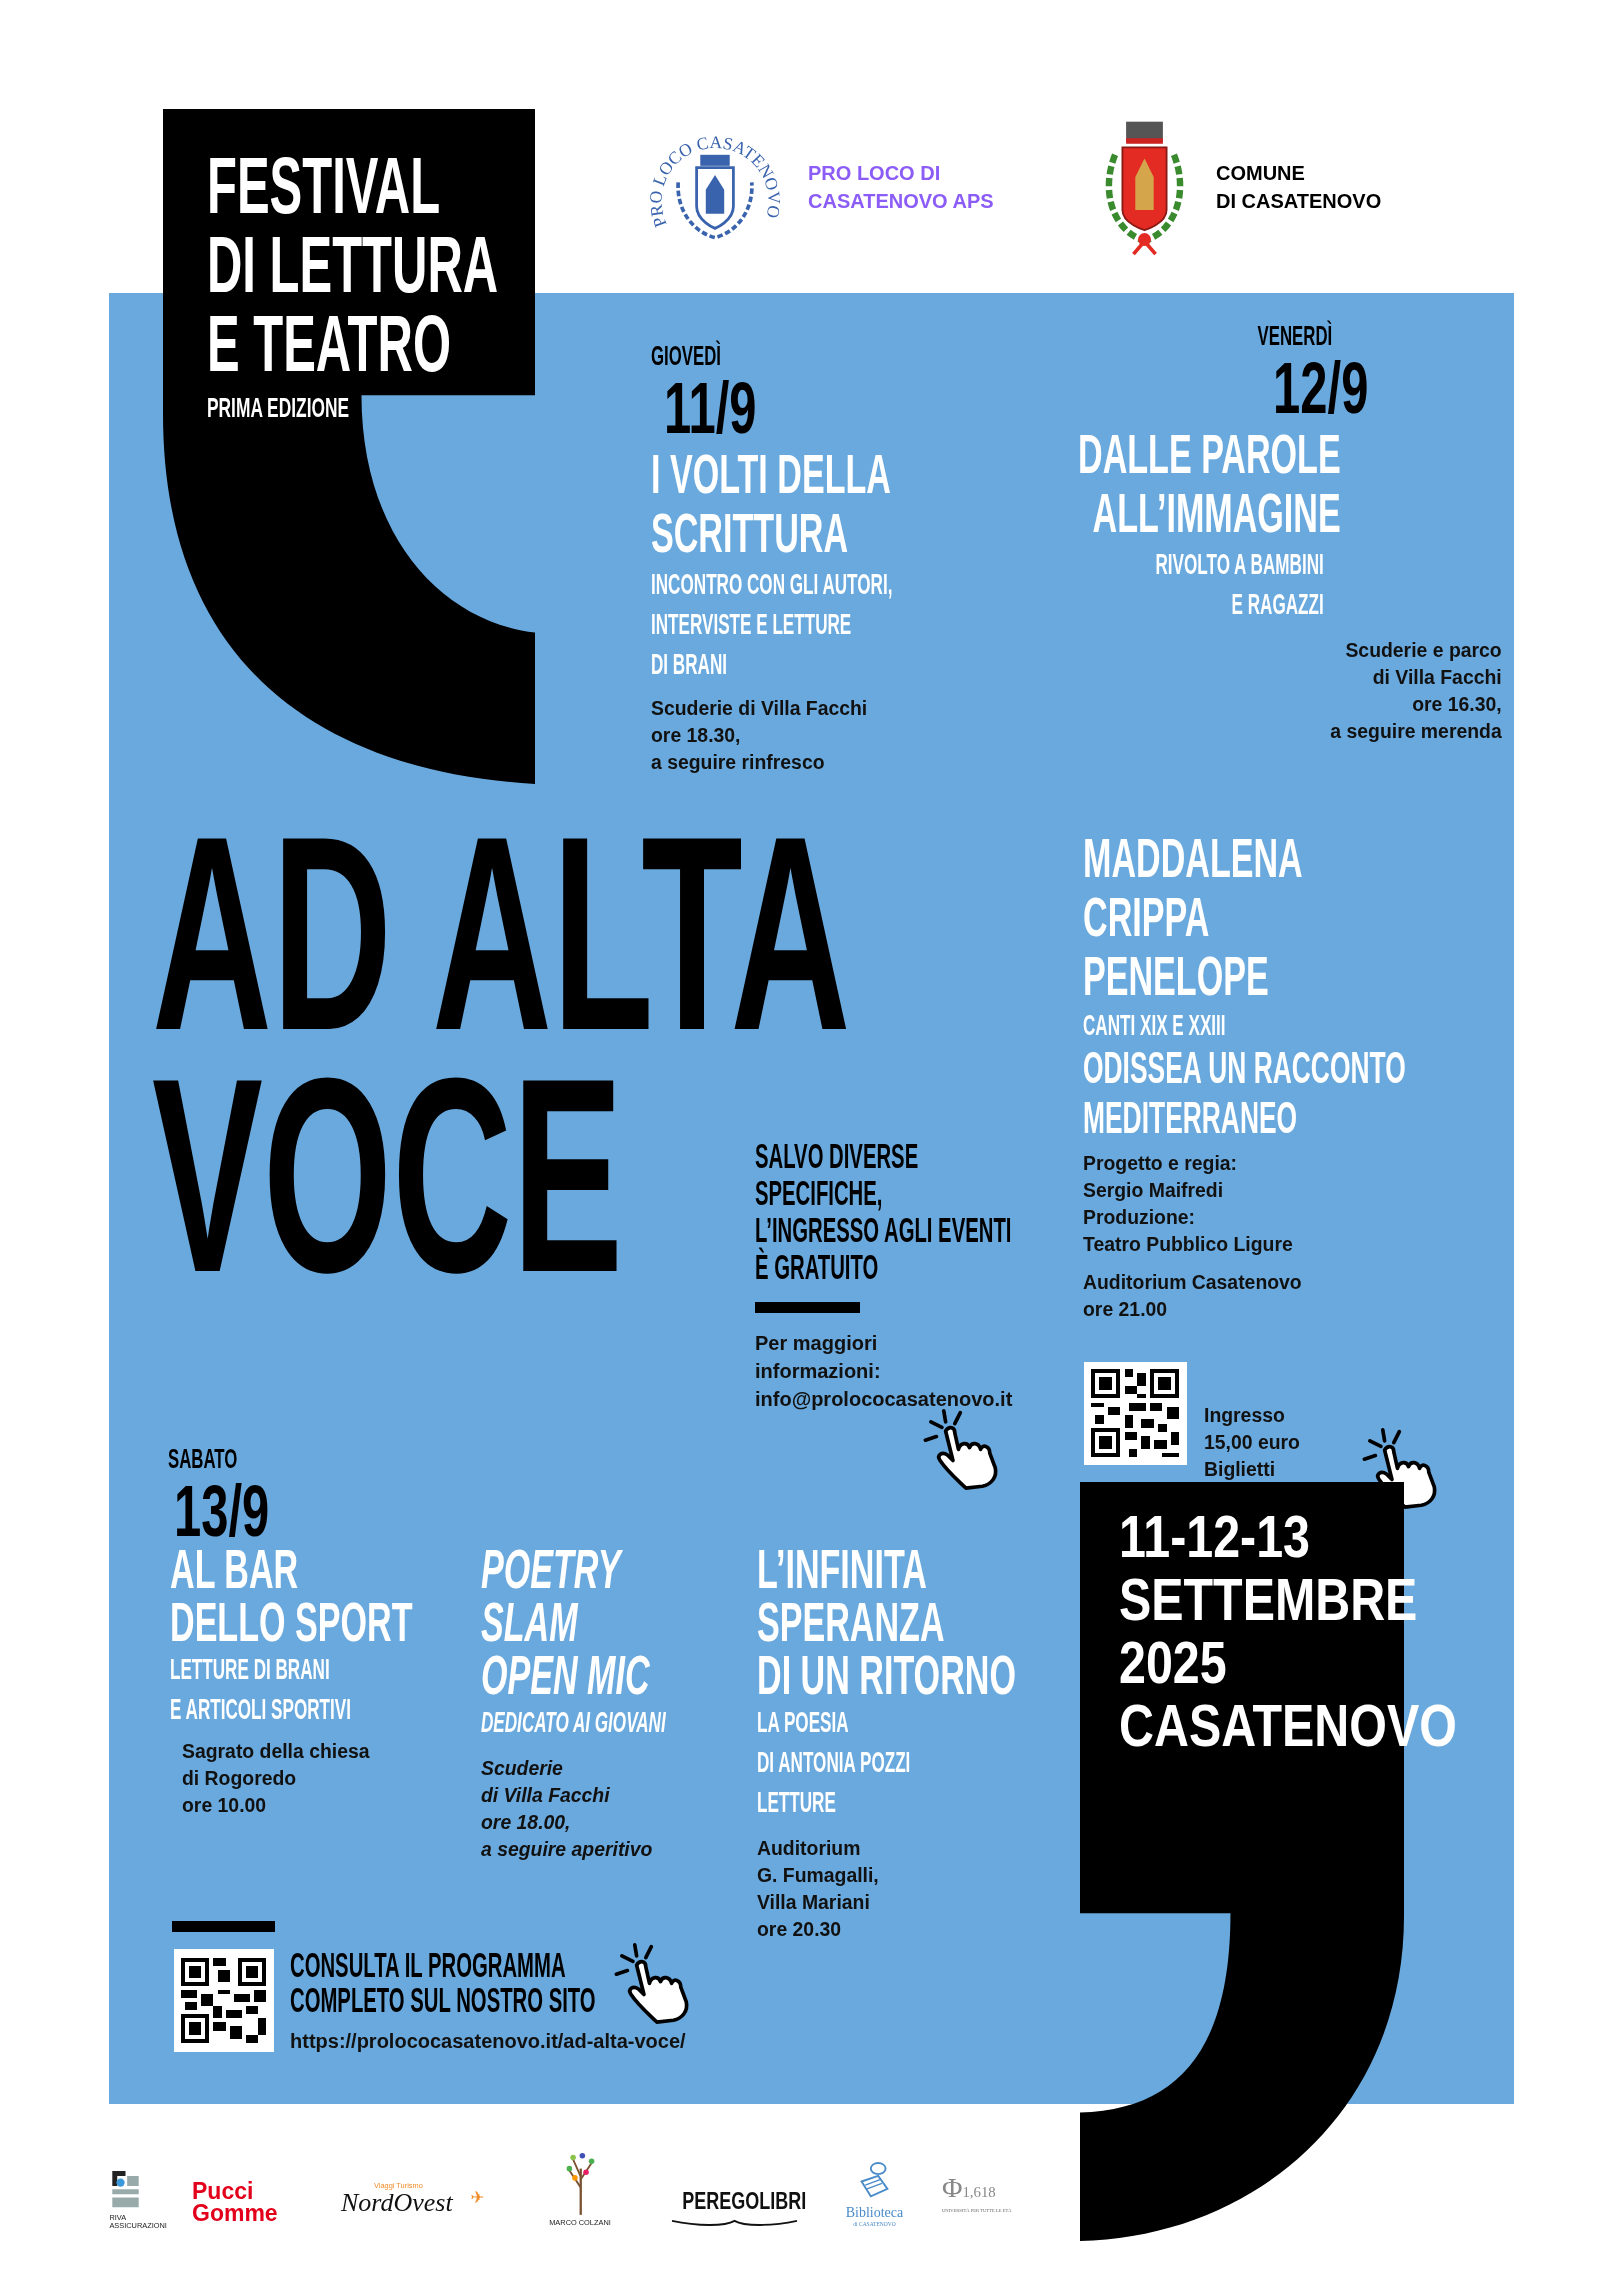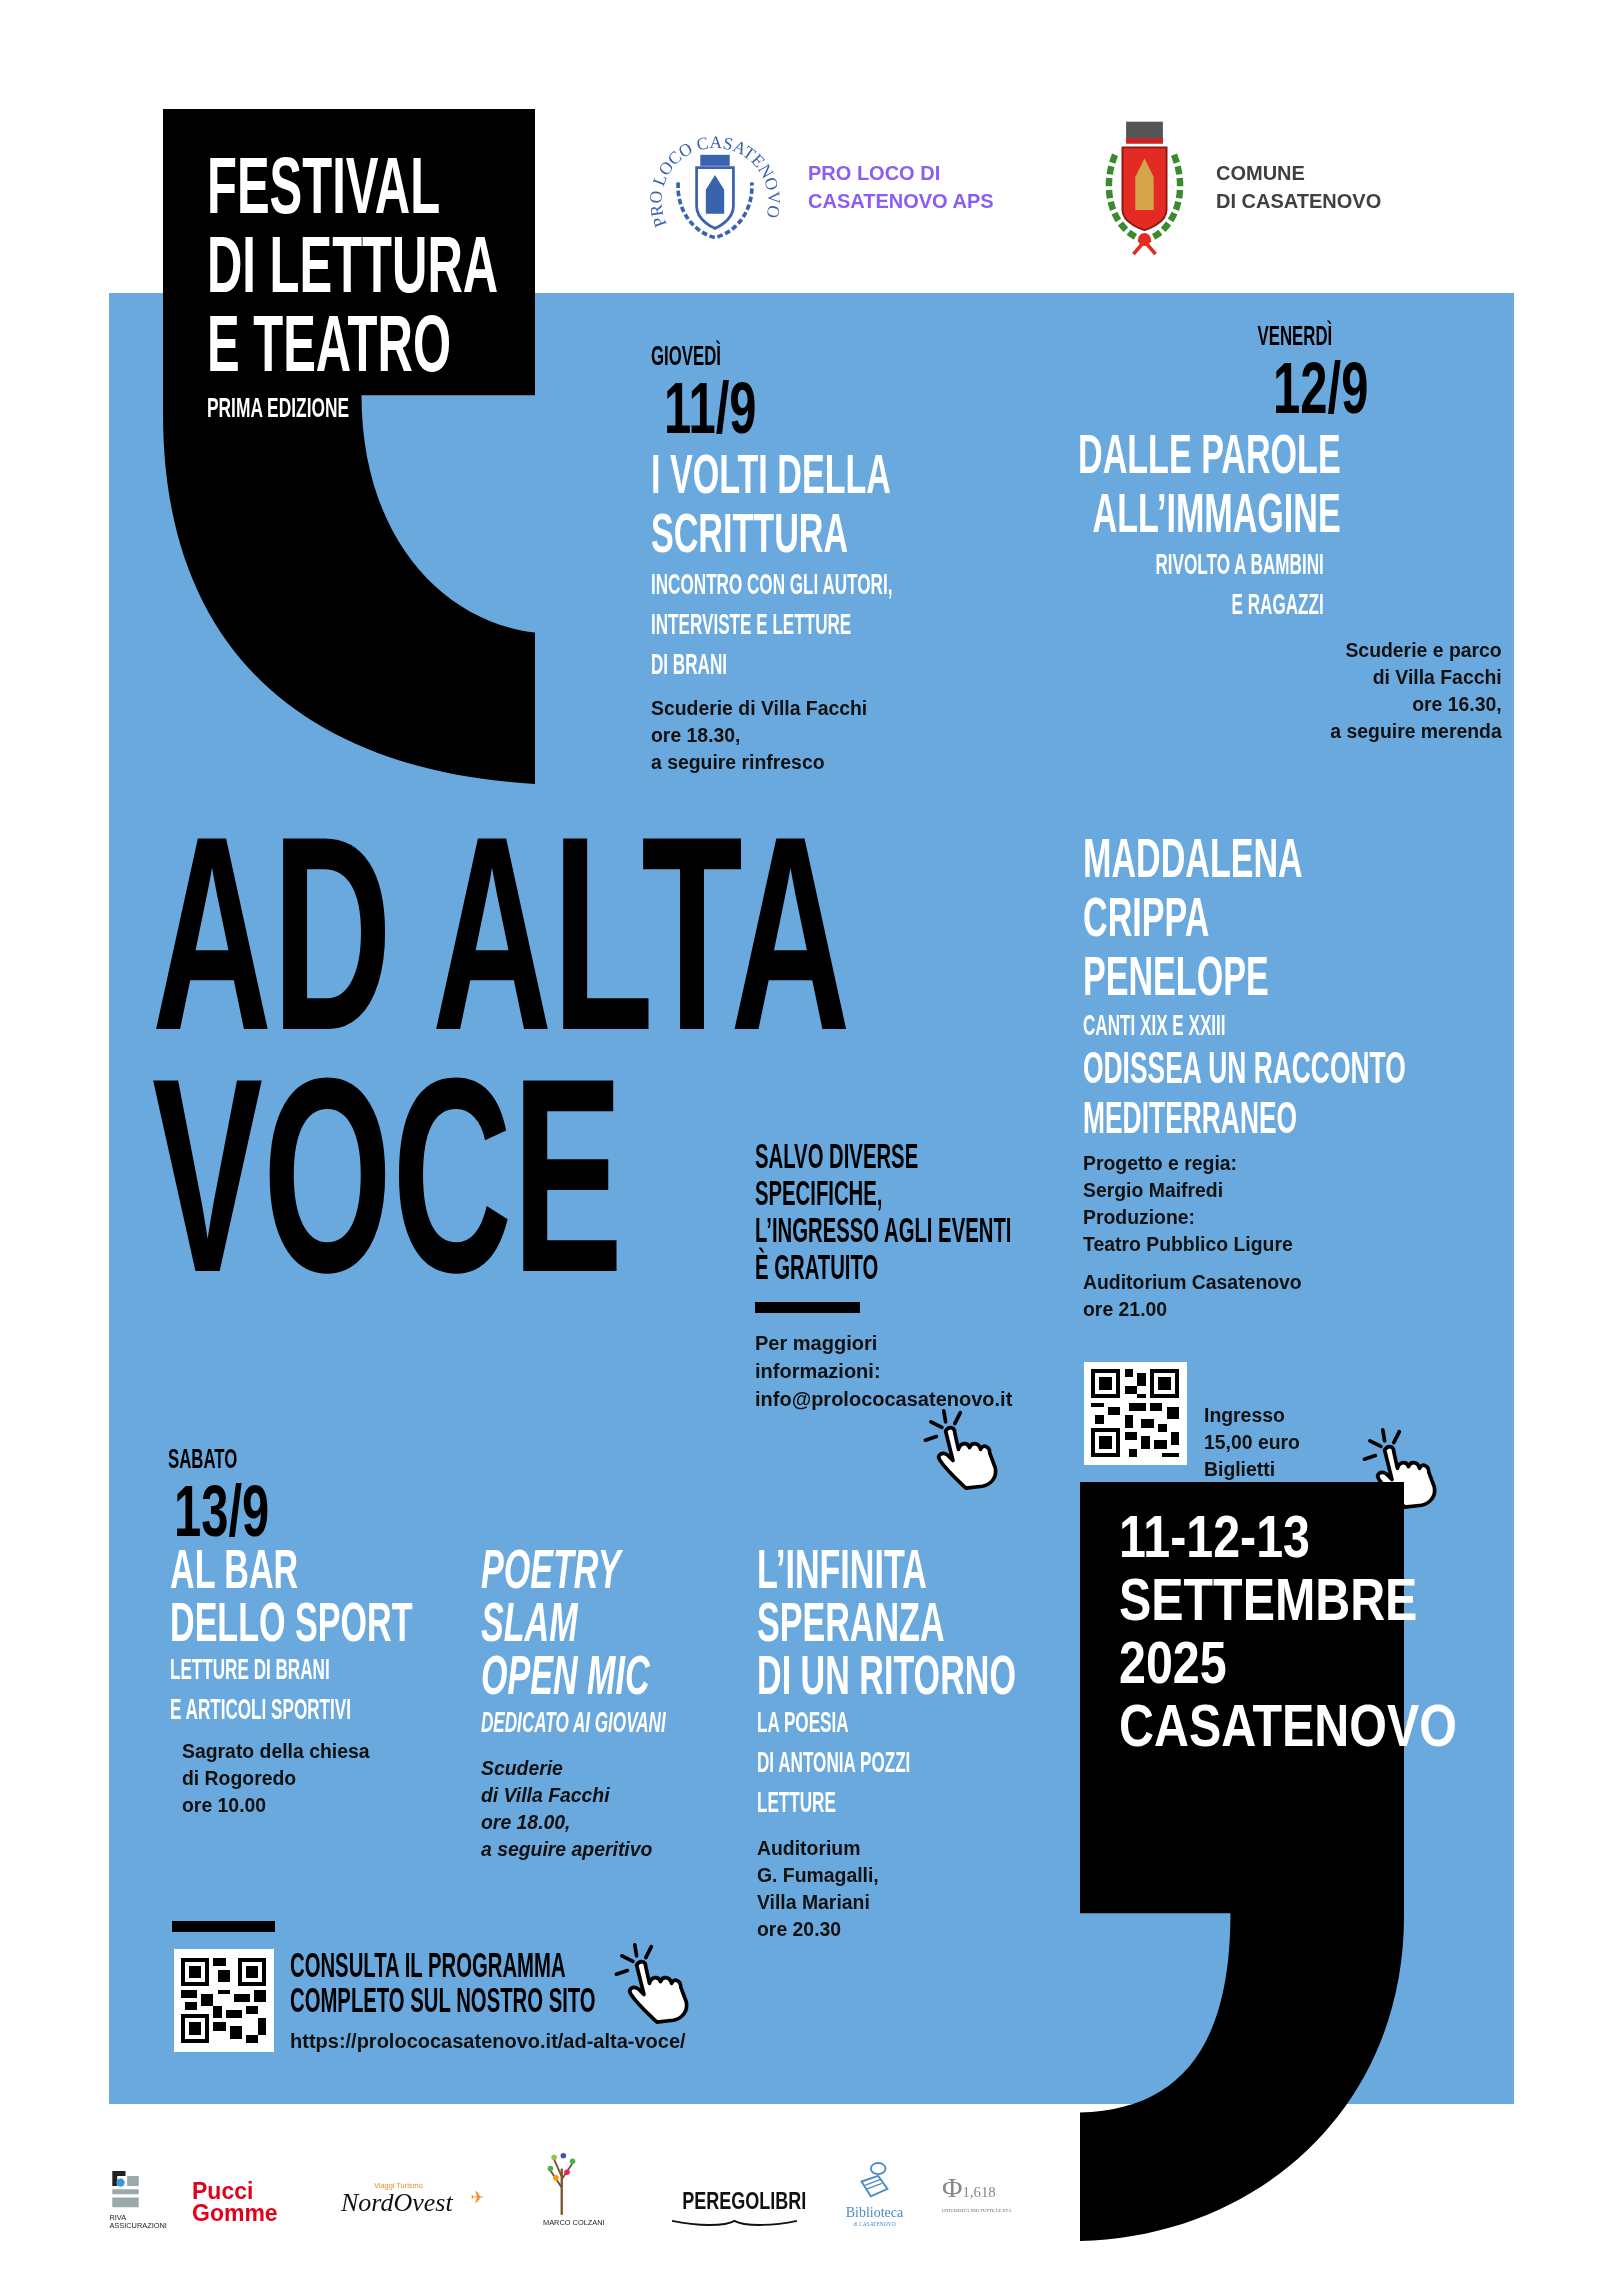--- a/index.html
+++ b/index.html
@@ -55,21 +55,21 @@
     <rect x="40" y="4" width="40" height="22" fill="#555"></rect>
     <rect x="40" y="22" width="40" height="6" fill="#c22"></rect>
     <path d="M36 32 H84 V100 C84 115 60 122 60 122 C60 122 36 115 36 100 Z" fill="#e32a23" stroke="#8a1a14" stroke-width="2"></path>
     <path d="M60 44 L70 64 V100 H50 V64 Z" fill="#d4a54a"></path>
     <path d="M28 40 C12 80 26 120 56 132" fill="none" stroke="#3a8a2e" stroke-width="7" stroke-dasharray="9 4"></path>
     <path d="M92 40 C108 80 94 120 64 132" fill="none" stroke="#3a8a2e" stroke-width="7" stroke-dasharray="9 4"></path>
     <circle cx="60" cy="132" r="7" fill="#e32a23"></circle>
     <path d="M60 134 L48 148 M60 134 L72 148" stroke="#e32a23" stroke-width="4"></path>
   </svg>
 </div>
-<div class="abs logo-text" style="left:1216px; top:159px; color:#404040;">
+<div class="abs logo-text" style="left:1216px; top:159px; color:#000000;">
   <div>COMUNE</div>
   <div>DI CASATENOVO</div>
 </div>
 
 <div class="abs" style="left:651px; top:341px;">
   <div class="cond black" style="font-size:28px; line-height:29.5px; transform:scaleX(0.6);">GIOVEDÌ</div>
   <div class="cond black" style="font-size:72px; line-height:74px; margin-left:13px; transform:scaleX(0.68);">11/9</div>
   <div style="margin-top:0px;">
     <div class="cond white" style="font-size:55px; line-height:59px; transform:scaleX(0.62);">I VOLTI DELLA</div>
     <div class="cond white" style="font-size:55px; line-height:59px; transform:scaleX(0.62);">SCRITTURA</div>
@@ -283,21 +283,21 @@
     <div>Pucci</div>
     <div>Gomme</div>
   </div>
 
   <div class="abs" style="left:226px; top:31px; width:175px; height:46px;">
     <div style="font-family:'Liberation Sans',sans-serif; font-size:7.4px; color:#f28c28; margin-left:46px;">Viaggi Turismo</div>
     <div style="font-family:'Liberation Serif',serif; font-style:italic; font-size:26px; color:#111; line-height:26px; margin-left:13px;">NordOvest</div>
     <div class="abs" style="right:18.5px; top:7.4px; color:#f28c28; font-size:16.6px;">✈</div>
   </div>
 
-  <div class="abs" style="left:441px; top:0px; width:74px; height:102px; ">
+  <div class="abs" style="left:441px; top:0px; width:74px; height:102px; text-align:center;">
     <svg viewBox="0 0 40 70" width="37" height="65">
       <rect x="19" y="20" width="2.5" height="50" fill="#7a5230"></rect>
       <path d="M20 40 L8 22 M20 32 L32 14 M20 28 L12 10" stroke="#7a5230" stroke-width="2"></path>
       <circle cx="8" cy="20" r="3" fill="#4caf50"></circle>
         <circle cx="32" cy="12" r="3" fill="#4caf50"></circle>
         <circle cx="12" cy="8" r="3" fill="#8bc34a"></circle>
         <circle cx="26" cy="24" r="3" fill="#e91e63"></circle>
         <circle cx="14" cy="30" r="3" fill="#ff9800"></circle>
         <circle cx="22" cy="6" r="3" fill="#3f51b5"></circle>
     </svg>

